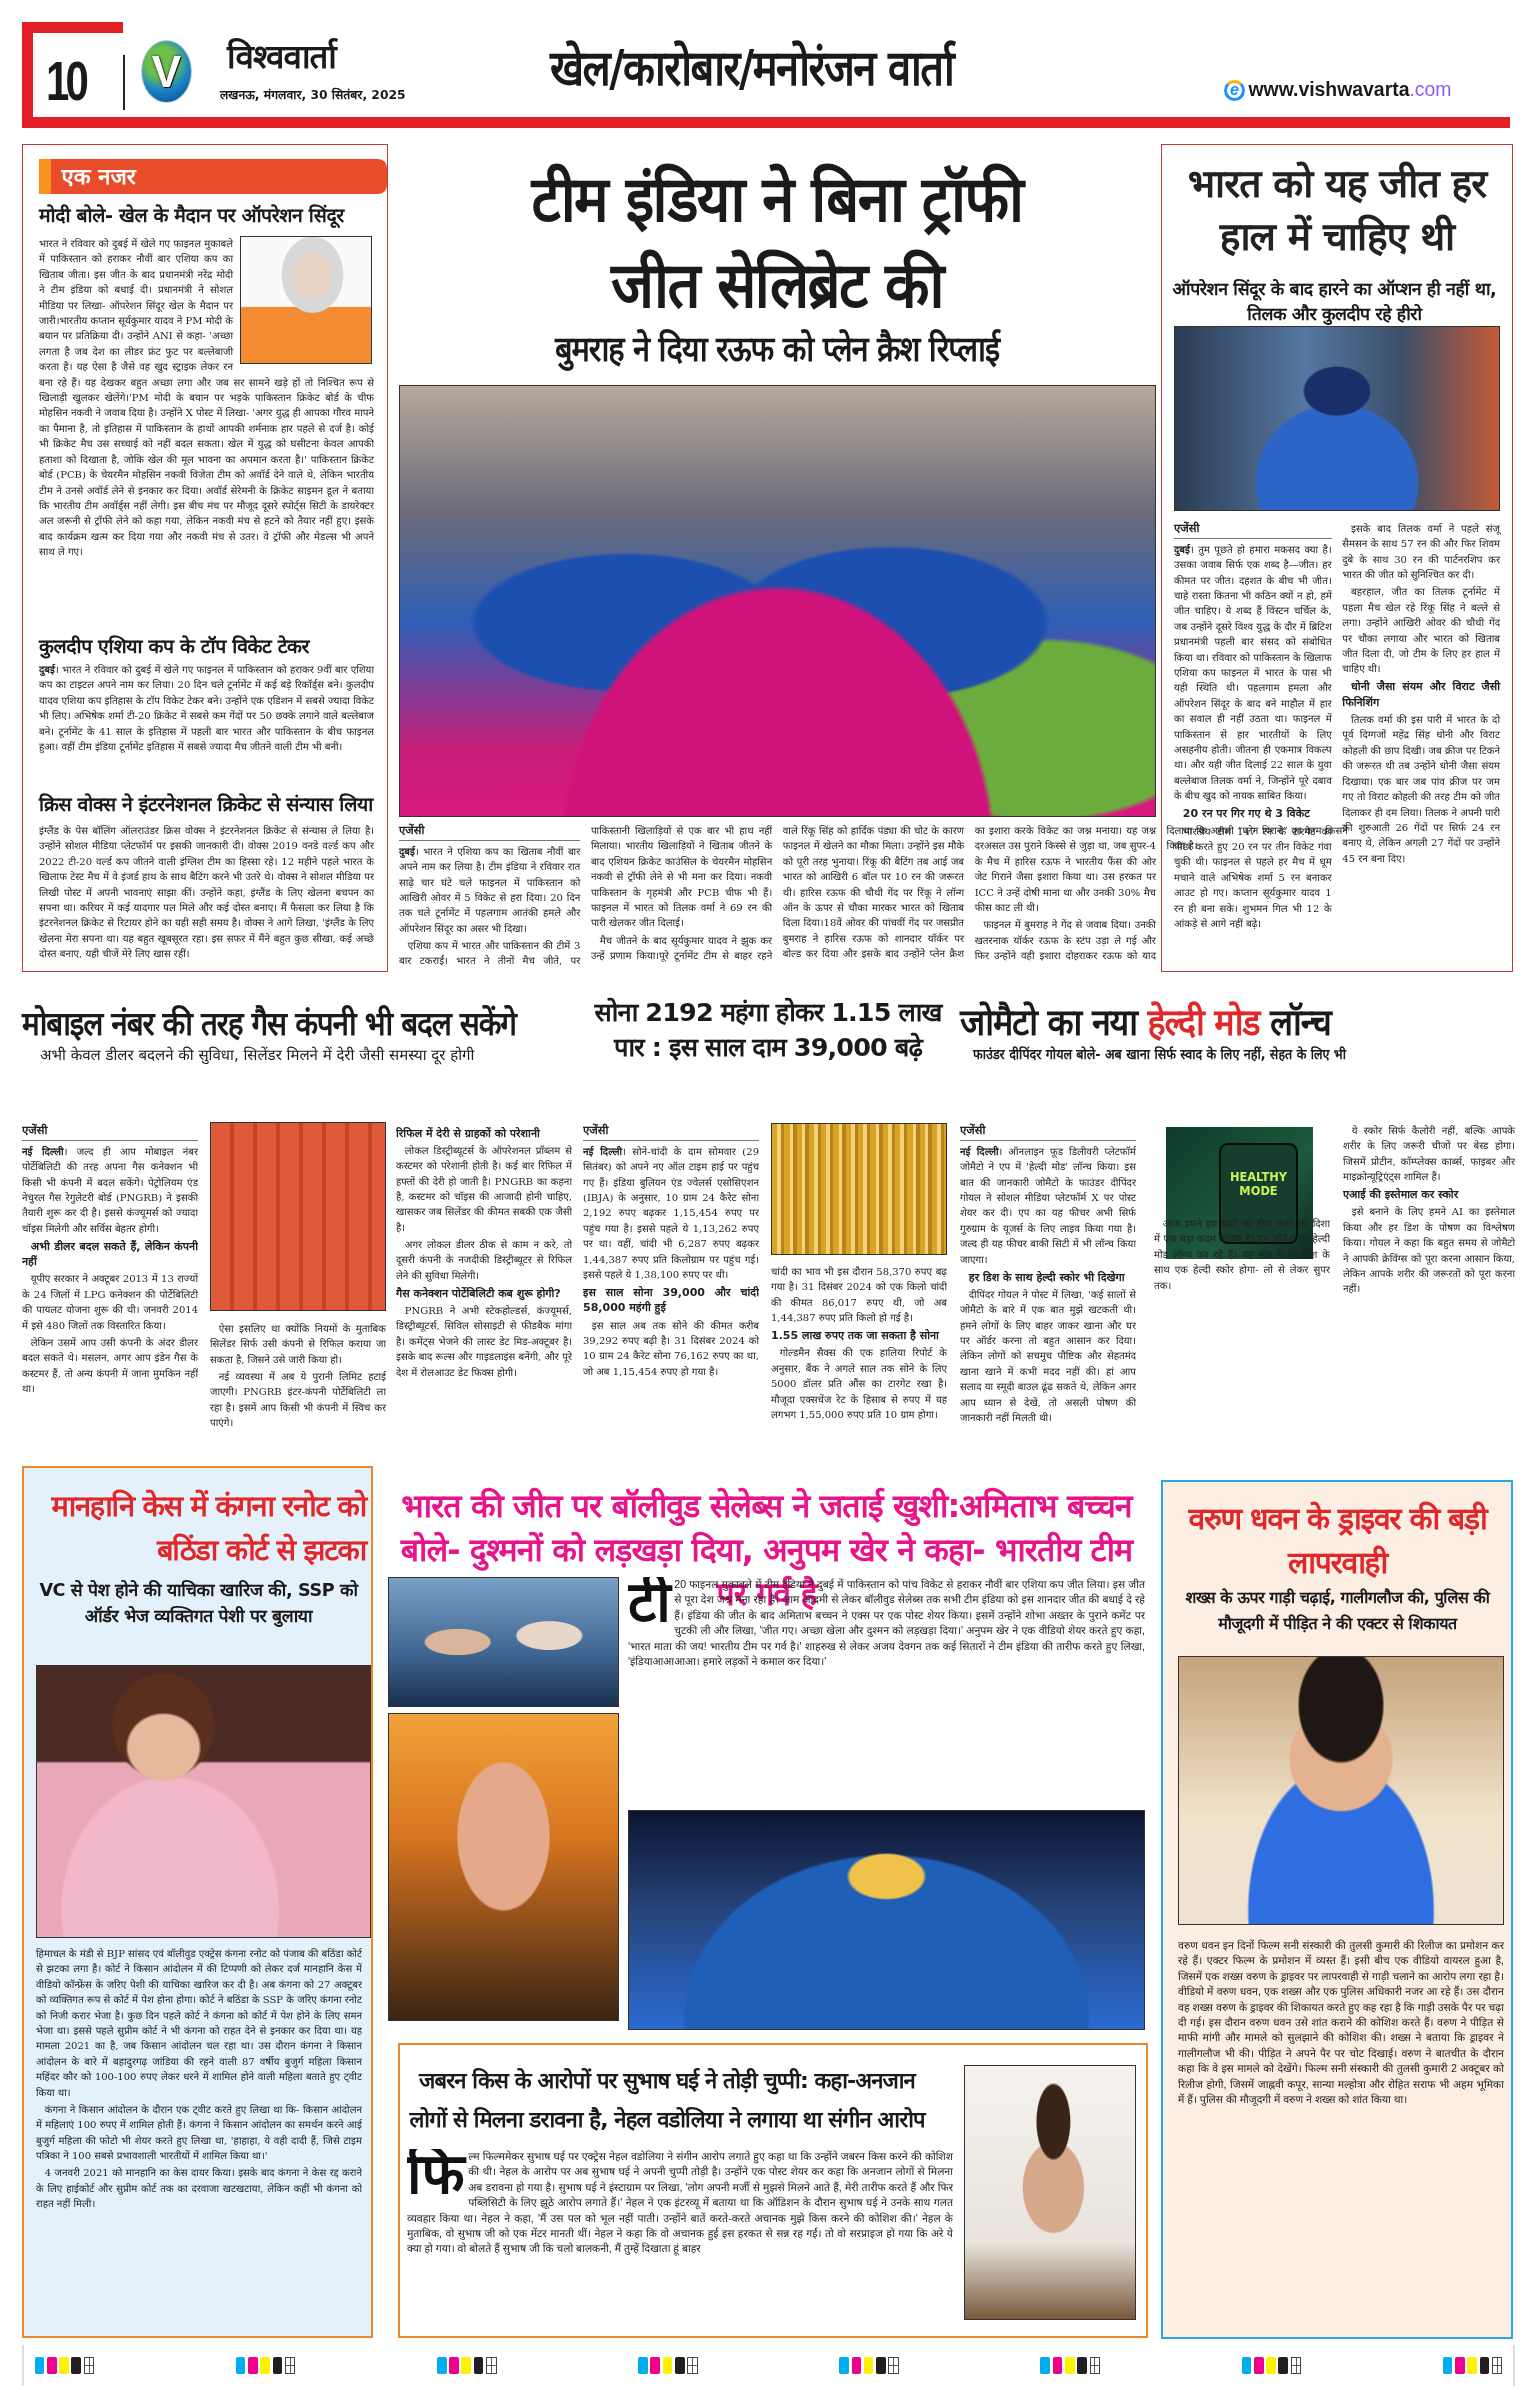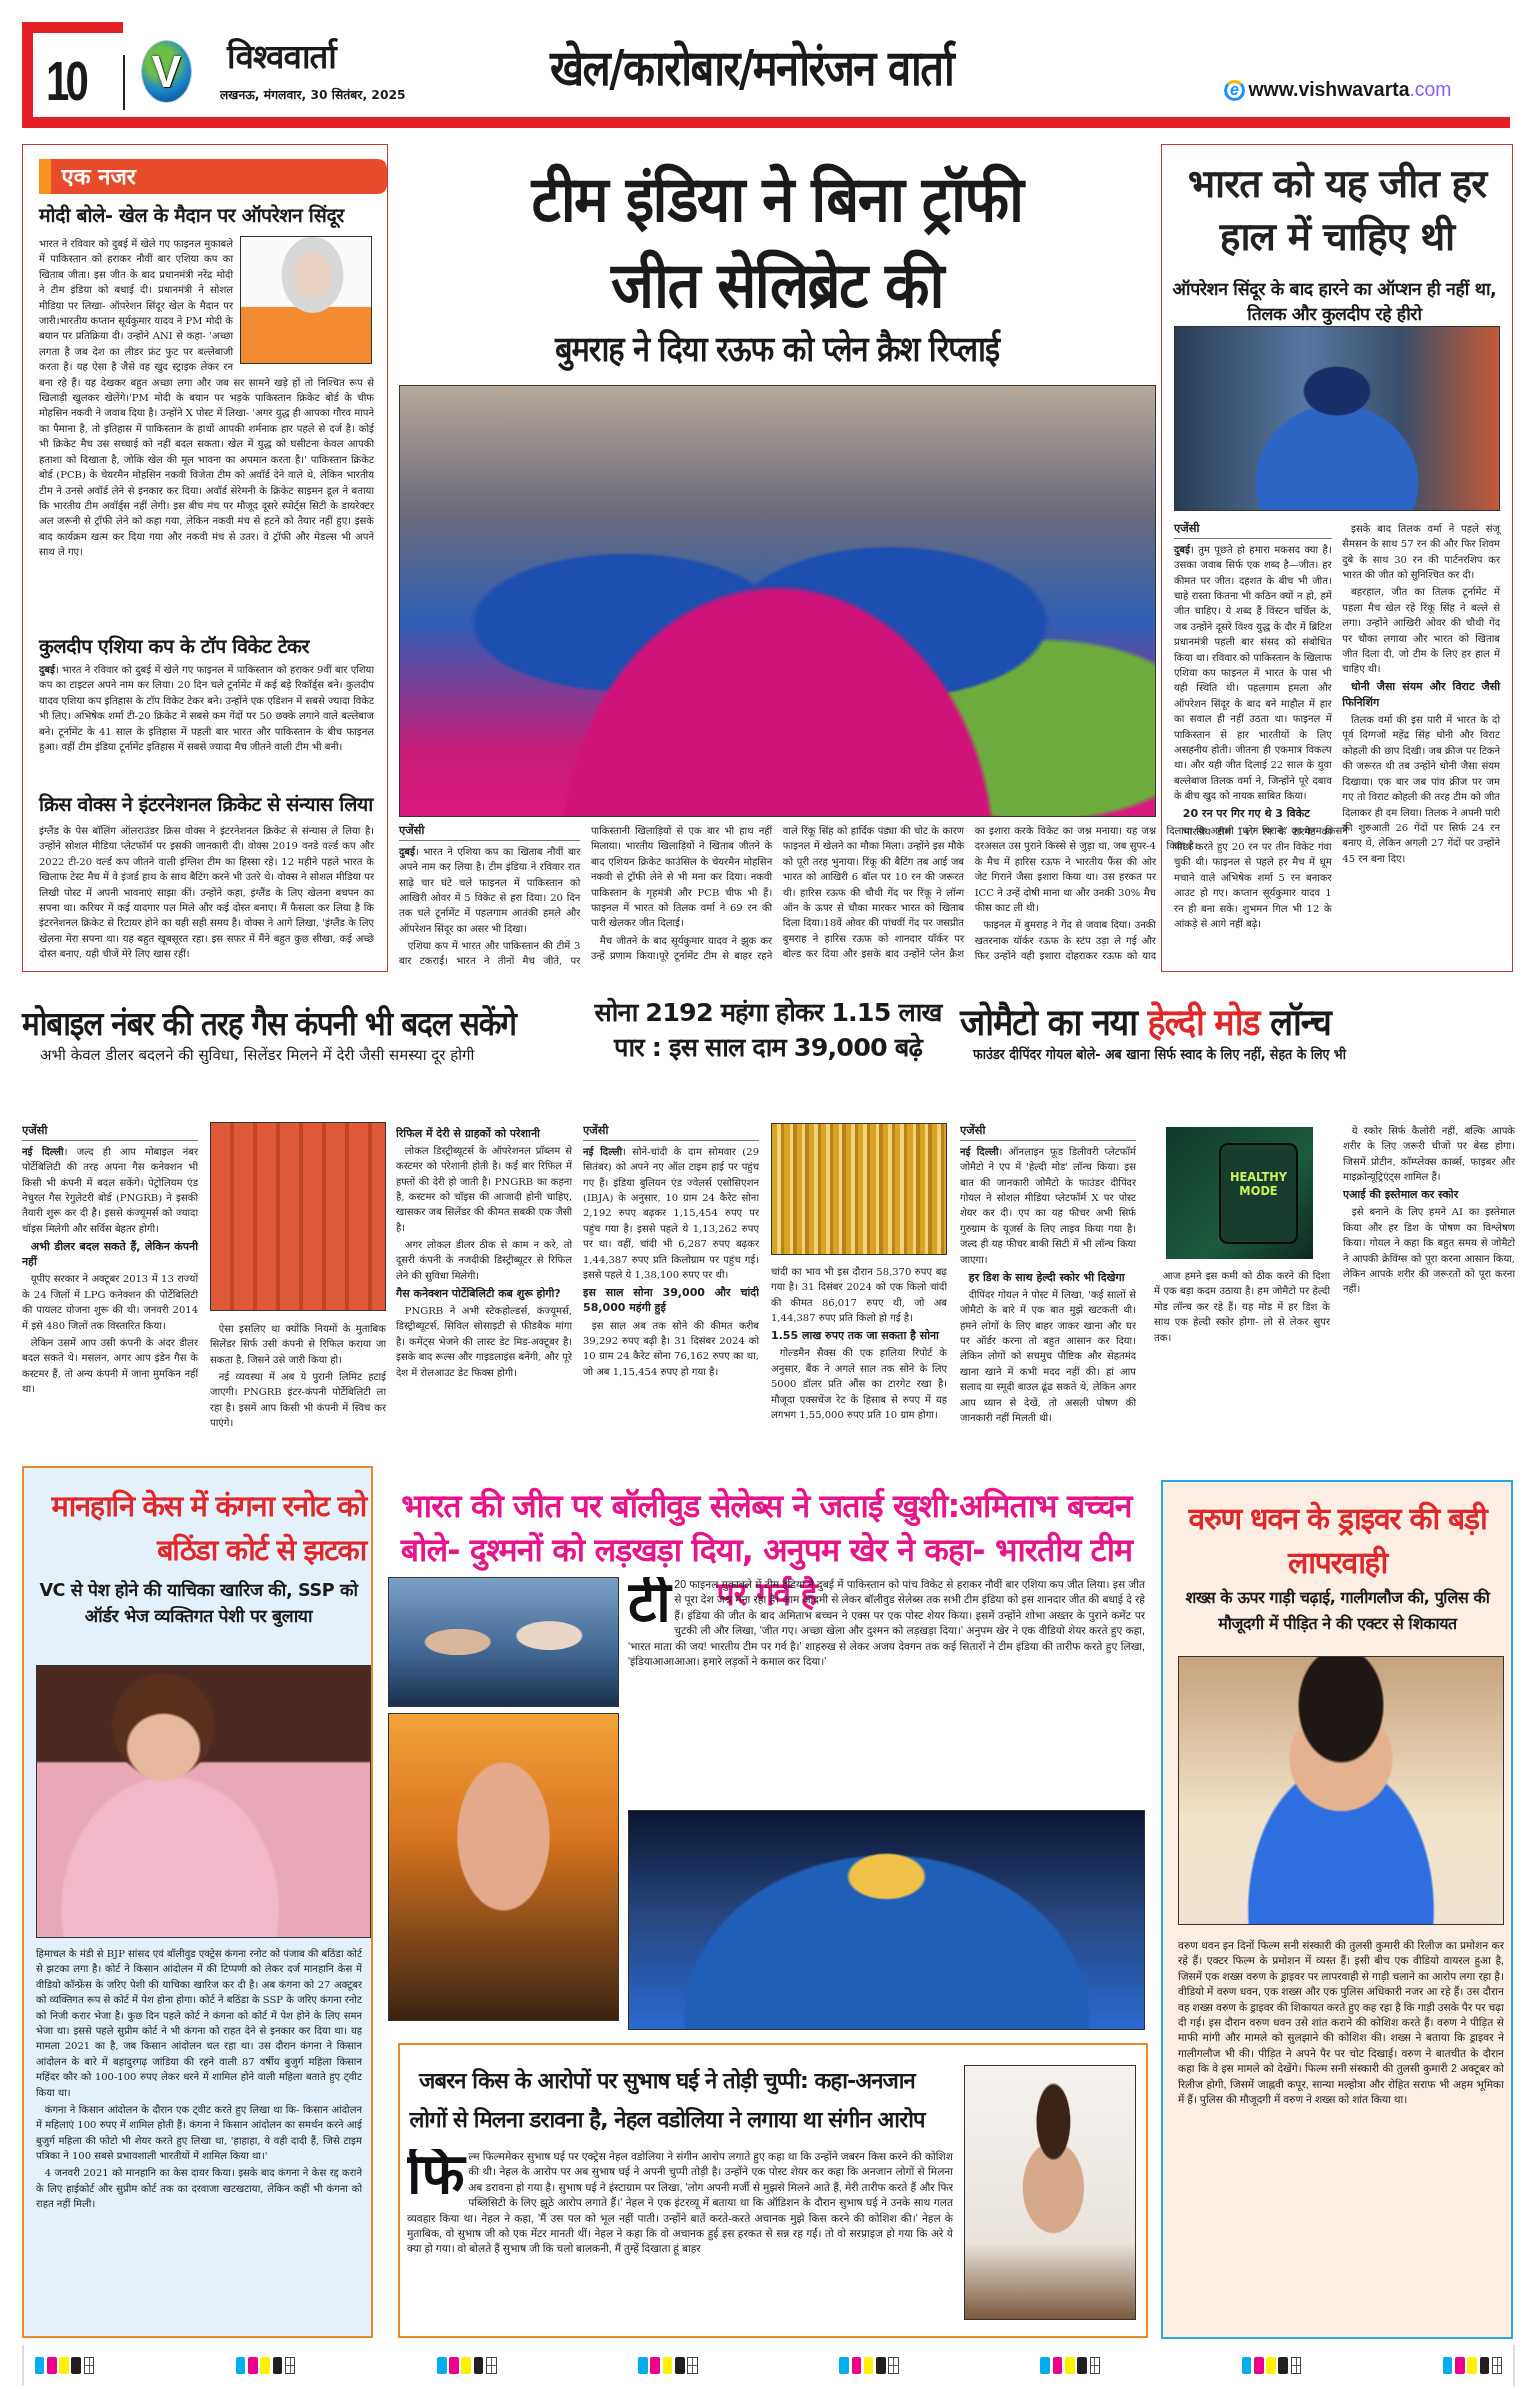--- a/index.html
+++ b/index.html
@@ -157,21 +157,21 @@
 <div class="abs" style="left:973px;top:1044px;font-size:14px;font-weight:bold;white-space:nowrap;transform:scaleX(.9);transform-origin:left">फाउंडर दीपिंदर गोयल बोले- अब खाना सिर्फ स्वाद के लिए नहीं, सेहत के लिए भी</div>
 <div class="photo" style="left:1166px;top:1127px;width:147px;height:132px;background:linear-gradient(135deg,#0f3b2c,#1c5a3d 60%,#0d2a20);border:none">
   <div style="position:absolute;left:53px;top:16px;width:79px;height:101px;border-radius:8.8px;background:#163d2d;border:2.6px solid #0a0a0a;color:#c8f25b;font-size:11.4px;font-weight:bold;text-align:center;padding-top:25px;line-height:14px">HEALTHY MODE</div>
 </div>
 <div class="abs txt" style="left:960px;top:1123px;width:176px;height:313px;overflow:hidden">
   <div class="byline">एजेंसी</div>
   <p class="ni"><span class="dateline">नई दिल्ली</span><span>। ऑनलाइन फूड डिलीवरी प्लेटफॉर्म जोमैटो ने एप में 'हेल्दी मोड' लॉन्च किया। इस बात की जानकारी जोमैटो के फाउंडर दीपिंदर गोयल ने सोशल मीडिया प्लेटफॉर्म X पर पोस्ट शेयर कर दी। एप का यह फीचर अभी सिर्फ गुरुग्राम के यूजर्स के लिए लाइव किया गया है। जल्द ही यह फीचर बाकी सिटी में भी लॉन्च किया जाएगा।</span></p>
   <p class="sub">हर डिश के साथ हेल्दी स्कोर भी दिखेगा</p>
   <p>दीपिंदर गोयल ने पोस्ट में लिखा, 'कई सालों से जोमैटो के बारे में एक बात मुझे खटकती थी। हमने लोगों के लिए बाहर जाकर खाना और घर पर ऑर्डर करना तो बहुत आसान कर दिया। लेकिन लोगों को सचमुच पौष्टिक और सेहतमंद खाना खाने में कभी मदद नहीं की। हां आप सलाद या स्मूदी बाउल ढूंढ सकते थे, लेकिन अगर आप ध्यान से देखें, तो असली पोषण की जानकारी नहीं मिलती थी।</p>
 </div>
-<div class="abs txt" style="left:1154px;top:1268px;width:176px;height:167px;overflow:hidden">
+<div class="abs txt" style="left:1154px;top:1216px;width:176px;height:167px;overflow:hidden">
   <p>आज हमने इस कमी को ठीक करने की दिशा में एक बड़ा कदम उठाया है। हम जोमैटो पर हेल्दी मोड लॉन्च कर रहे हैं। यह मोड में हर डिश के साथ एक हेल्दी स्कोर होगा- लो से लेकर सुपर तक।</p>
 </div>
 <div class="abs txt" style="left:1343px;top:1123px;width:172px;height:313px;overflow:hidden">
   <p>ये स्कोर सिर्फ कैलोरी नहीं, बल्कि आपके शरीर के लिए जरूरी चीजों पर बेस्ड होगा। जिसमें प्रोटीन, कॉम्प्लेक्स कार्ब्स, फाइबर और माइक्रोन्यूट्रिएंट्स शामिल हैं।</p>
   <p class="sub ni">एआई की इस्तेमाल कर स्कोर</p>
   <p>इसे बनाने के लिए हमने AI का इस्तेमाल किया और हर डिश के पोषण का विश्लेषण किया। गोयल ने कहा कि बहुत समय से जोमैटो ने आपकी क्रेविंग्स को पूरा करना आसान किया, लेकिन आपके शरीर की जरूरतों को पूरा करना नहीं।</p>
 </div>
 
 <div class="abs" style="left:22px;top:1466px;width:351px;height:872px;background:#e4f1fb;border:2.2px solid #e8892a"></div>
 <div class="abs" style="left:31px;top:1484px;width:335px;text-align:right;font-size:29px;line-height:44px;font-weight:bold;letter-spacing:-1.3px"><span class="red">मानहानि केस में कंगना रनोट को बठिंडा कोर्ट से झटका</span></div>

